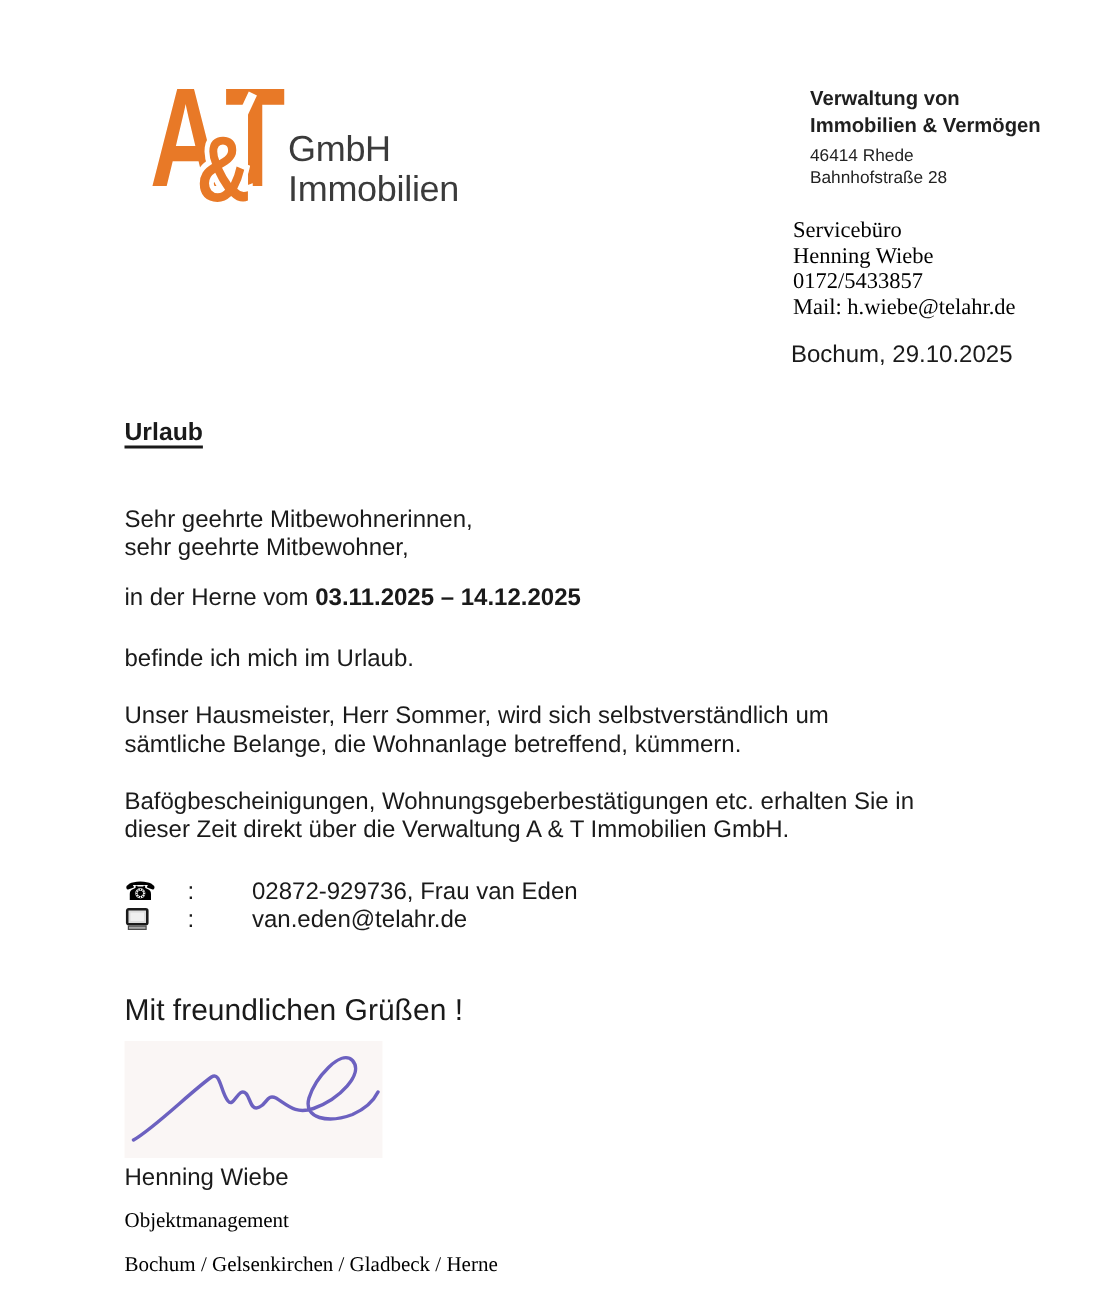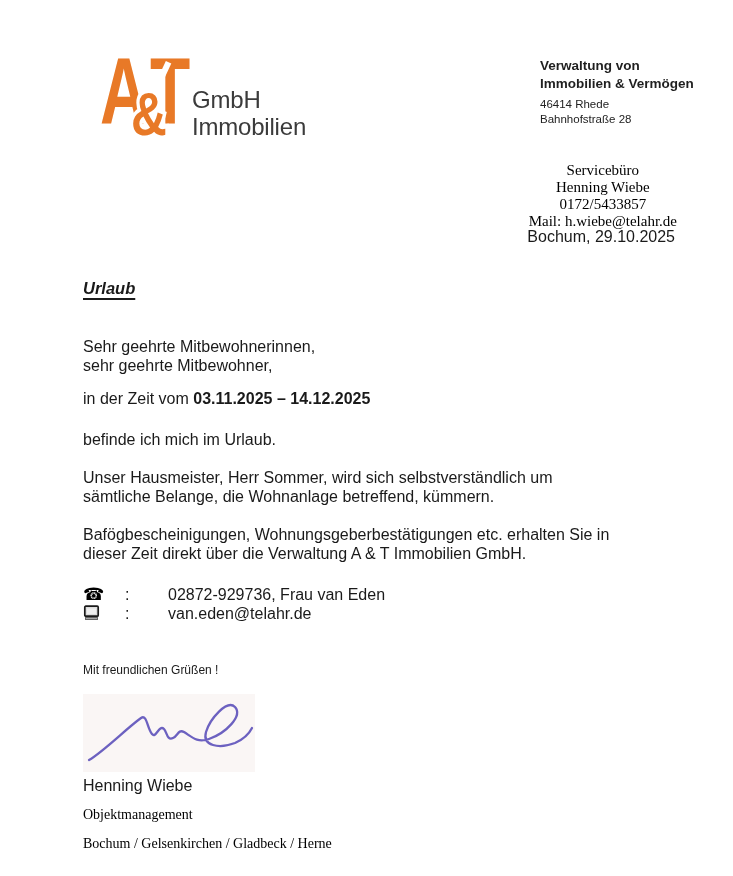--- a/index.html
+++ b/index.html
@@ -22,41 +22,41 @@
   .amp-fill { color:#E87927; }
   .logo-text { position:absolute; left:92px; top:24px; font-size:24px; line-height:27px;
                color:#3B3B3B; letter-spacing:-0.2px; white-space:nowrap; }
 
   
   .hdr-right { position:absolute; left:540px; top:57px; }
   .hdr-right .big { font-size:13.5px; font-weight:600; line-height:17.5px; color:#1f1f1f; white-space:nowrap; }
   .hdr-right .small { font-size:11.5px; line-height:15px; color:#222; white-space:nowrap; }
   .hdr-gap { height:5px; }
 
-  .svc { position:absolute; right:56px; top:146px; text-align:center;
-         font-family:"Liberation Serif","DejaVu Serif",serif; font-size:15px; line-height:17px; color:#000;margin-top:16px; }
+  .svc { position:absolute; right:56px; top:146px; text-align:left;
+         font-family:"Liberation Serif","DejaVu Serif",serif; font-size:15px; line-height:17px; color:#000; }
   .dateline { position:absolute; right:58px; top:228px; font-size:16px; color:#1a1a1a;margin-left:48px; }
 
   
   .subject { position:absolute; left:83px; top:279px; font-size:16.5px; font-weight:700;
-             text-decoration:underline; text-decoration-thickness:2px; text-underline-offset:4px;font-style:italic; }
+             text-decoration:underline; text-decoration-thickness:2px; text-underline-offset:4px; }
   .sal { position:absolute; left:83px; top:337px; font-size:16px; line-height:19px; }
   .period { position:absolute; left:83px; top:390px; font-size:16px; }
   .period b { font-weight:700; }
   .p1 { position:absolute; left:83px; top:431px; font-size:16px; }
   .p2 { position:absolute; left:83px; top:468px; font-size:16px; line-height:19px; }
   .p3 { position:absolute; left:83px; top:525px; font-size:16px; line-height:19px; }
 
   .contacts { position:absolute; left:83px; top:585px; font-size:16px; }
   .contact-row { display:flex; align-items:center; height:19.5px; }
   .ci { width:42px; font-size:17px; line-height:17px; color:#000; }
   .cc { width:43px; }
   .cv { white-space:nowrap; }
 
-  .closing { position:absolute; left:83px; top:663px; font-size:12px;text-align:center; }
+  .closing { position:absolute; left:83px; top:663px; font-size:20px;text-align:center; }
 
   .sig { position:absolute; left:83px; top:694px; width:172px; height:78px;
          background:rgba(248,241,239,0.65); }
 
   .footer { position:absolute; left:83px; top:777px; }
   .f-name { font-size:16px; line-height:18px; color:#1a1a1a; }
   .f-role, .f-loc { font-family:"Liberation Serif","DejaVu Serif",serif; font-size:14px;
                     line-height:16.5px; color:#000;margin-top:12px; }
 </style>
 </head>
@@ -96,21 +96,21 @@
   <div class="dateline">Bochum, 29.10.2025</div>
 
   <div class="subject">Urlaub</div>
 
   <div class="sal">
     <div>Sehr geehrte Mitbewohnerinnen,</div>
     <div>sehr geehrte Mitbewohner,</div>
   </div>
 
   <div class="period">
-    <span>in der Zeit vom</span>
+    <span>in der Herne vom</span>
     <b>03.11.2025 – 14.12.2025</b>
   </div>
 
   <div class="p1">befinde ich mich im Urlaub.</div>
 
   <div class="p2">
     <div>Unser Hausmeister, Herr Sommer, wird sich selbstverständlich um</div>
     <div>sämtliche Belange, die Wohnanlage betreffend, kümmern.</div>
   </div>
 

